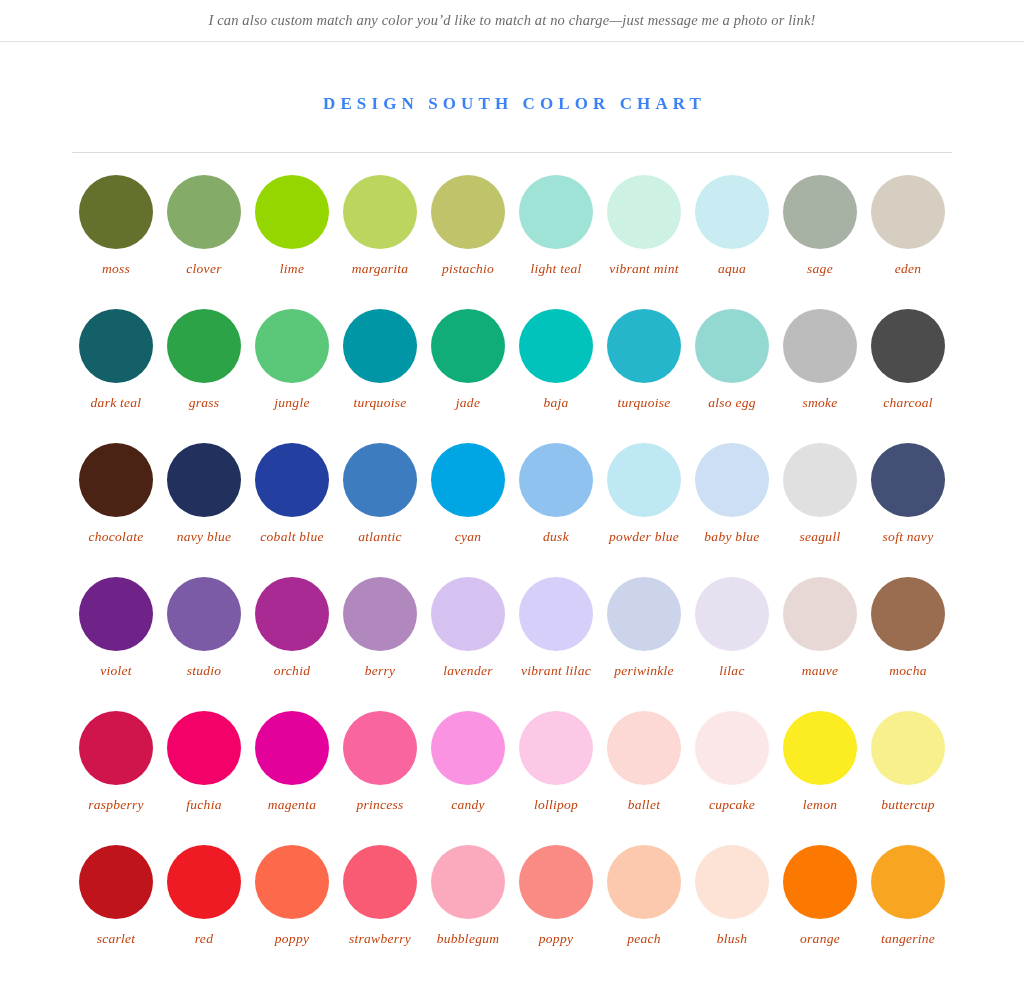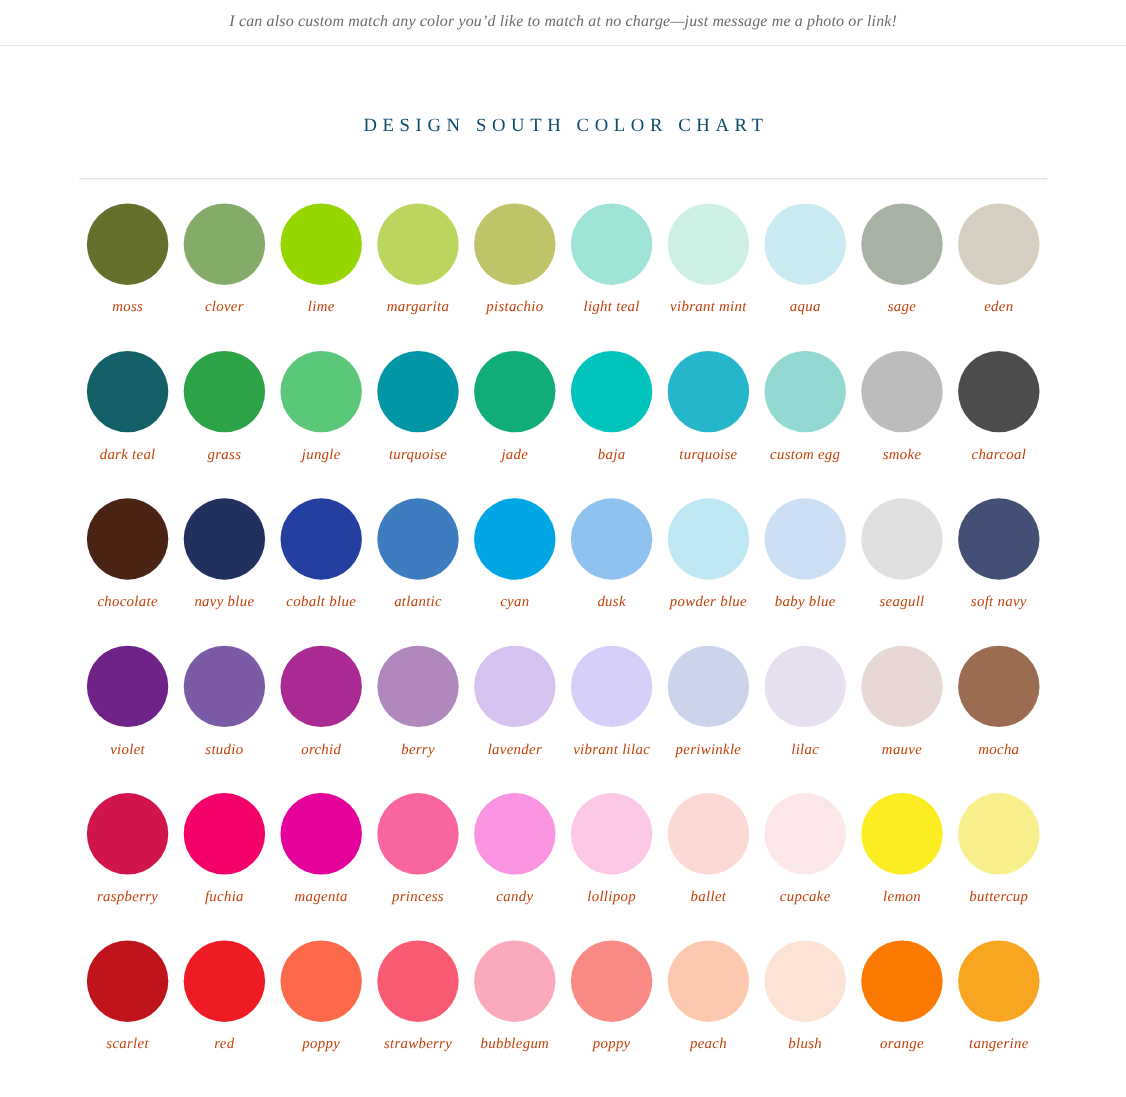--- a/index.html
+++ b/index.html
@@ -35,23 +35,23 @@
   }
 
   
   .title-wrap {
     padding-top: 48px;
     text-align: center;
   }
   .chart-title {
     font-size: 17px;
     letter-spacing: 0.30em;
-    color: #0c4a6e;
-    font-weight: 400;
-    margin: 14px;
+    color: #3b82f6;
+    font-weight: 700;
+    margin: 4px;
     text-indent: 0.30em;
   }
 
   
   .rule-wrap {
     display: flex;
     justify-content: center;
     margin-top: 38px;
   }
   .rule {
@@ -175,21 +175,21 @@
       <div class="cell">
         <div class="dot" style="background: rgb(0, 196, 187);"></div>
         <div class="dot-label">baja</div>
       </div>
       <div class="cell">
         <div class="dot" style="background: rgb(38, 182, 203);"></div>
         <div class="dot-label">turquoise</div>
       </div>
       <div class="cell">
         <div class="dot" style="background: rgb(148, 216, 210);"></div>
-        <div class="dot-label">custom egg</div>
+        <div class="dot-label">also egg</div>
       </div>
       <div class="cell">
         <div class="dot" style="background: rgb(188, 188, 188);"></div>
         <div class="dot-label">smoke</div>
       </div>
       <div class="cell">
         <div class="dot" style="background: rgb(76, 76, 76);"></div>
         <div class="dot-label">charcoal</div>
       </div>
     </div>

